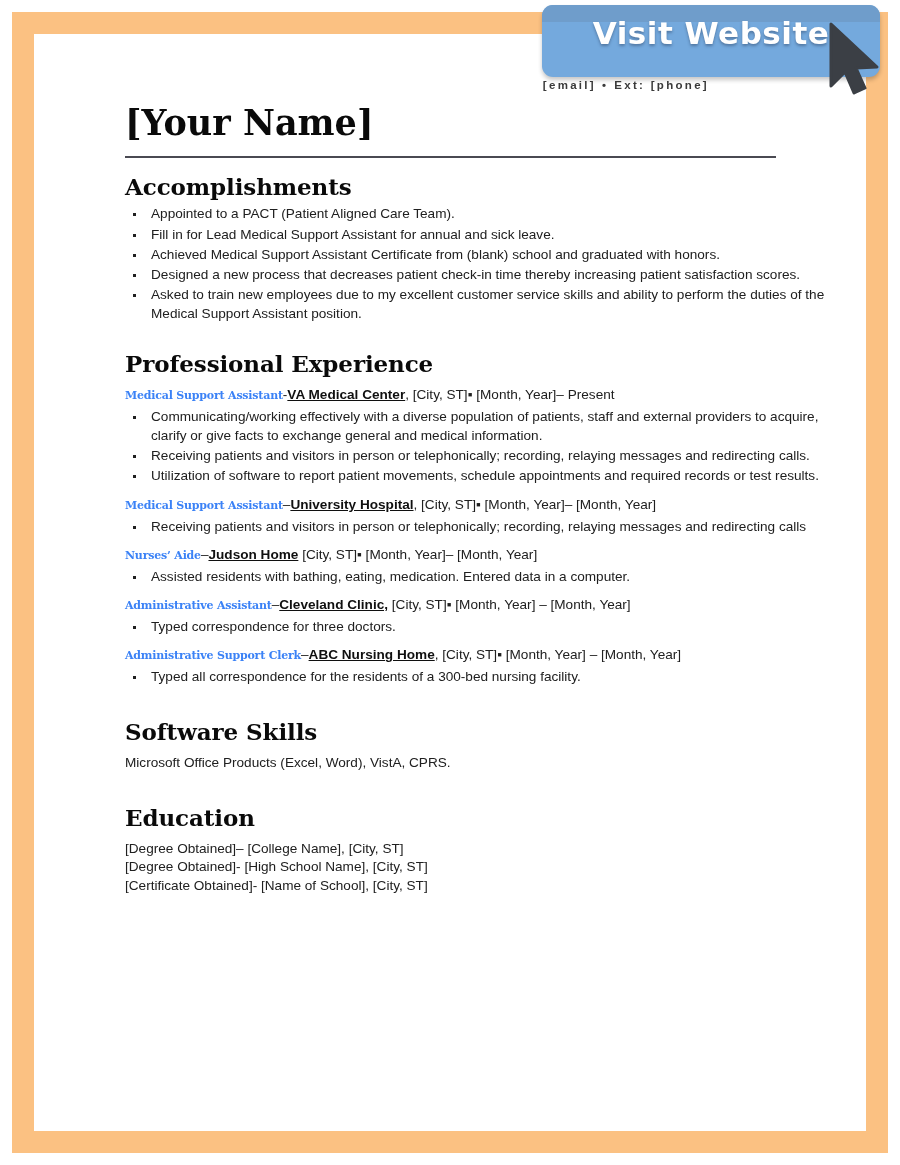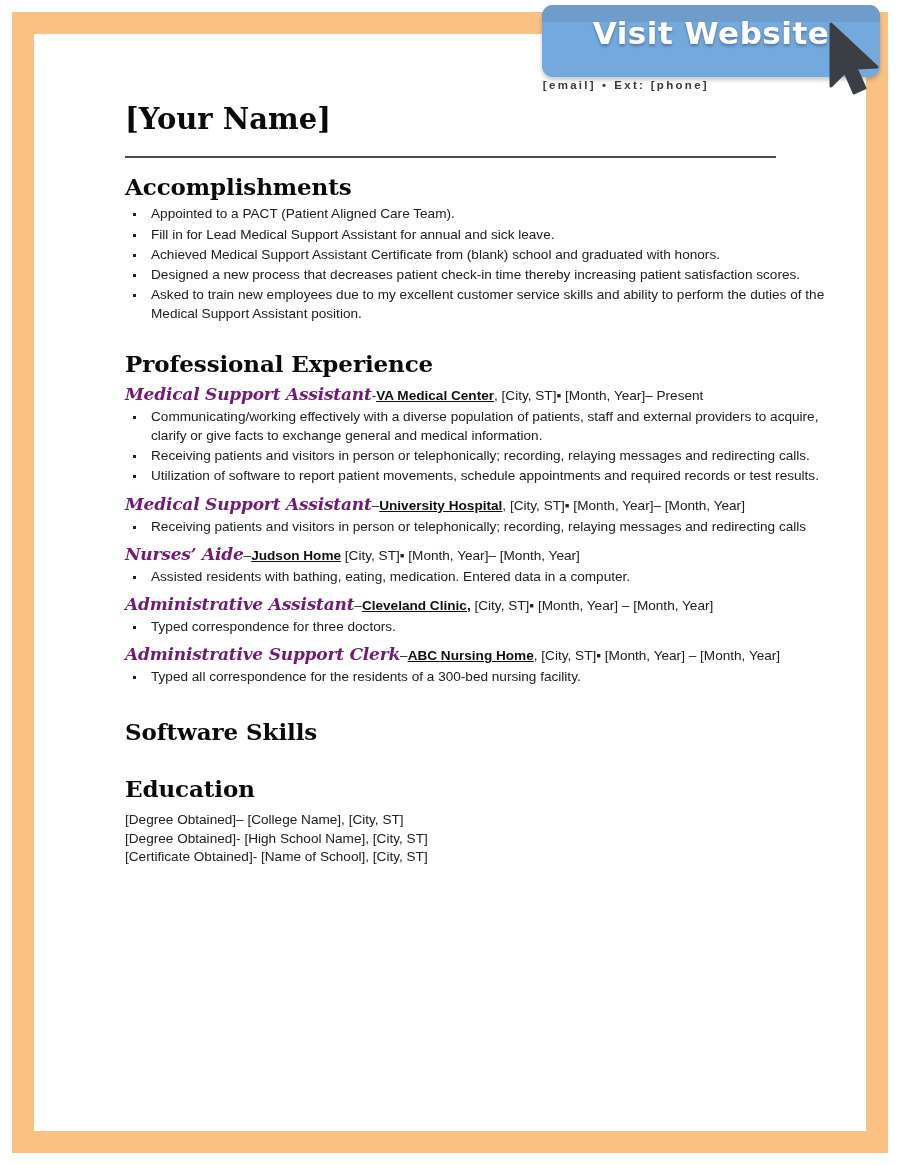--- a/index.html
+++ b/index.html
@@ -96,21 +96,21 @@
     white-space: nowrap;
   }
   #contact-line .sep { padding: 0 6px; }
 
   #candidate-name {
     position: absolute;
     left: 91px;
     top: 68px;
     font-family: "DejaVu Serif", serif;
     font-weight: bold;
-    font-size: 29px;
+    font-size: 35px;
     color: #0a0a0a;
     letter-spacing: 0px;
     white-space: nowrap;
   }
 
   #name-rule {
     position: absolute;
     left: 91px;
     top: 122px;
     width: 651px;
@@ -162,24 +162,23 @@
 
   .job { margin-top: 9px; }
   .job-heading {
     font-size: 13.6px;
     line-height: 19px;
     color: #101010;
   }
   .job-title {
     font-family: "DejaVu Serif", serif;
     font-weight: bold;
-    font-size: 17px;
-    color: #701a75;
+    font-size: 11px;
+    color: #3b82f6;
     letter-spacing: -0.2px;
-    font-style: italic;
   }
   .job-employer {
     font-family: "Liberation Sans", sans-serif;
     font-weight: bold;
     font-size: 13.6px;
     text-decoration: underline;
     color: #101010;
   }
   .job-meta {
     font-family: "Liberation Sans", sans-serif;
@@ -264,20 +263,21 @@
       <div class="job">
         <div class="job-heading"><span class="job-title">Administrative Support Clerk</span><span class="job-meta">–</span><span class="job-employer">ABC  Nursing Home</span><span class="job-meta">, [City, ST]▪ [Month, Year] – [Month, Year]</span></div>
         <ul class="bullets">
           <li>Typed all correspondence for the residents of a 300-bed nursing facility.</li>
         </ul>
       </div>
     </div>
 
     <div class="section" id="section-software">
       <div class="section-title">Software Skills</div>
+      <div class="body-text" id="software-text">Microsoft Office Products (Excel, Word), VistA, CPRS.</div>
     </div>
 
     <div class="section" id="section-education">
       <div class="section-title">Education</div>
       <div class="body-text" id="education-lines">
         <div>[Degree Obtained]– [College Name], [City, ST]</div>
         <div>[Degree Obtained]- [High School Name], [City, ST]</div>
         <div>[Certificate Obtained]- [Name of School], [City, ST]</div>
       </div>
     </div>

